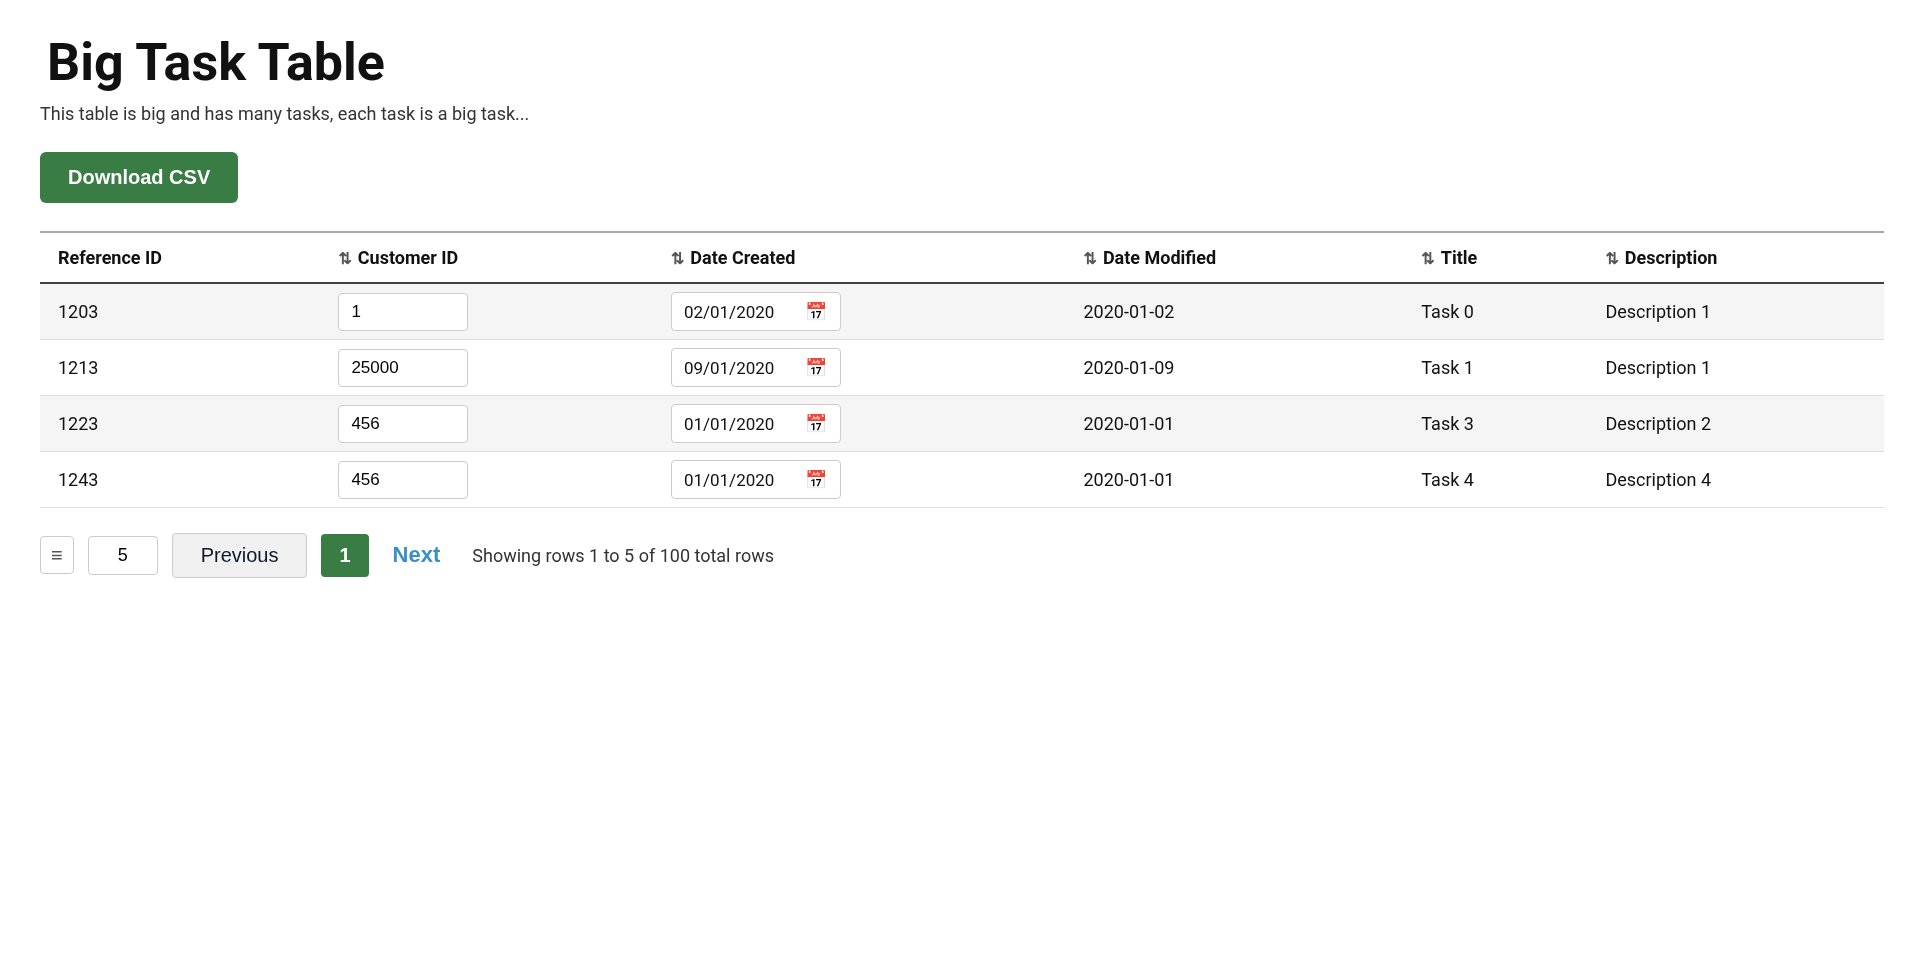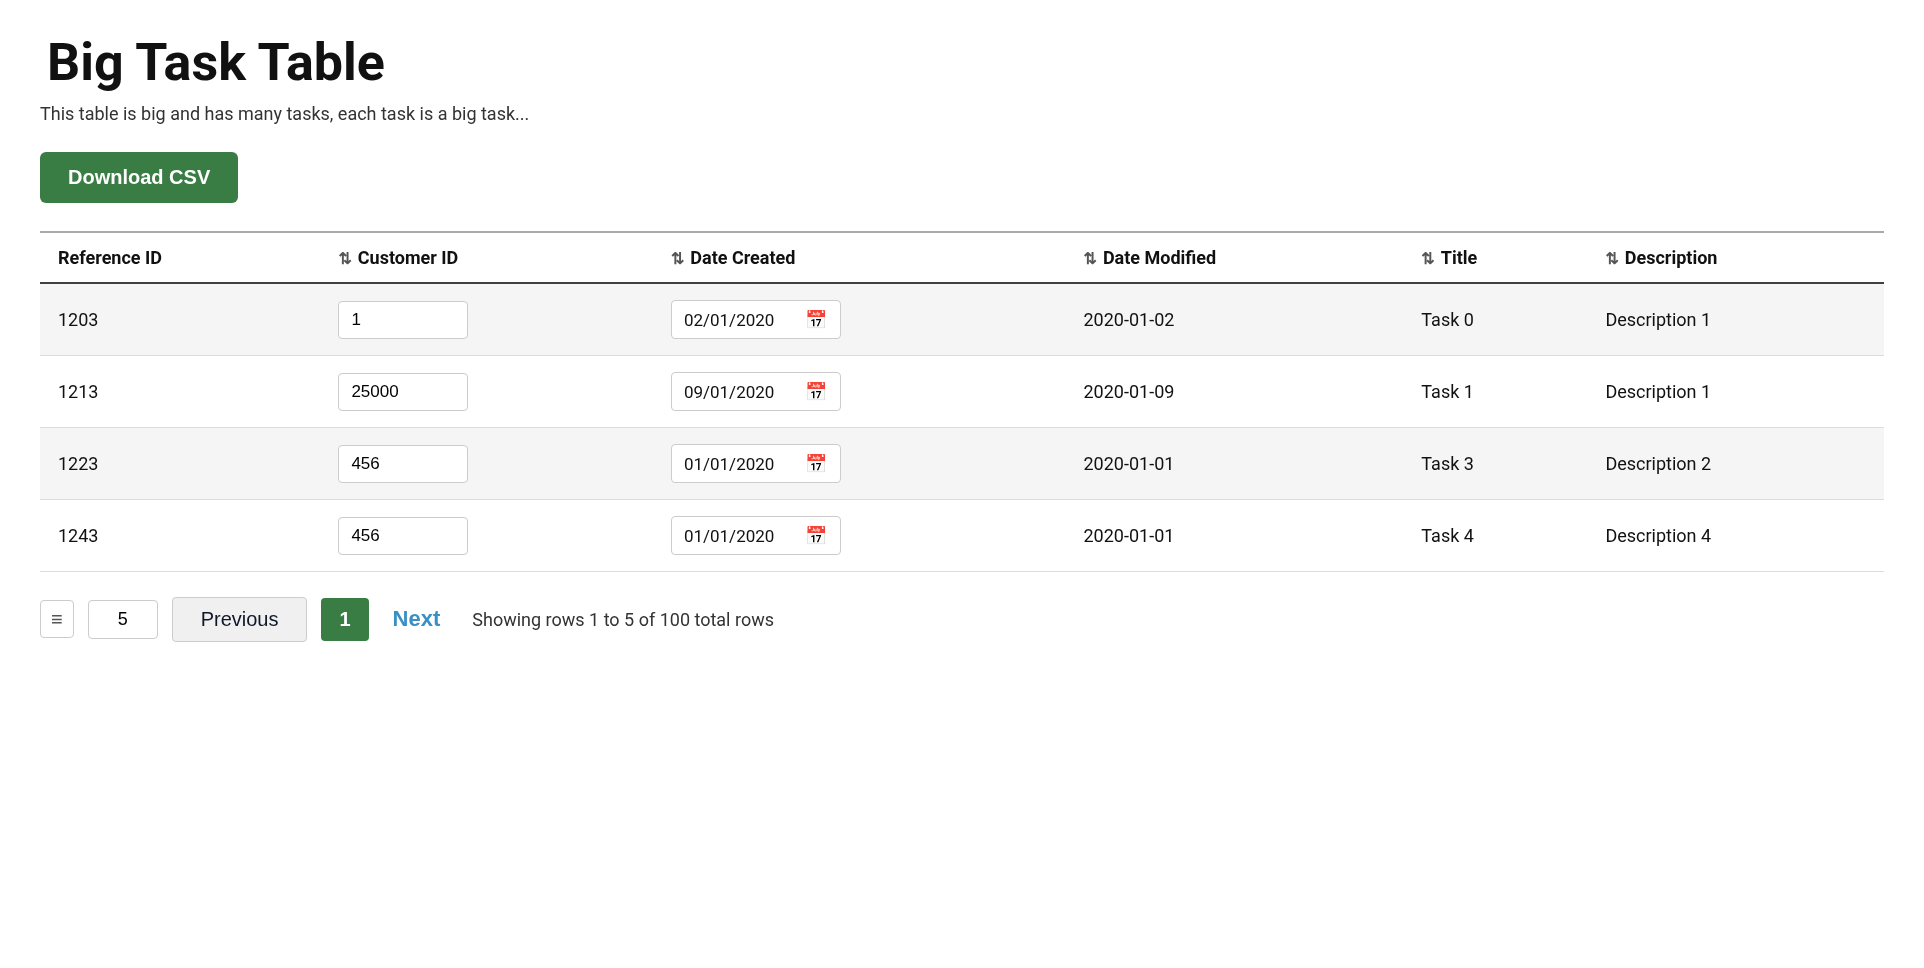--- a/index.html
+++ b/index.html
@@ -58,21 +58,21 @@
     tbody tr {
       border-bottom: 1px solid #ddd;
     }
     tbody tr:nth-child(odd) {
       background: #f5f5f5;
     }
     tbody tr:nth-child(even) {
       background: #fff;
     }
     tbody td {
-      padding: 16px 18px;
+      padding: 8px 18px;
       font-size: 18px;
       vertical-align: middle;
     }
     .input-cell {
       background: #fff;
       border: 1px solid #ccc;
       border-radius: 4px;
       padding: 8px 12px;
       font-size: 17px;
       width: 130px;

